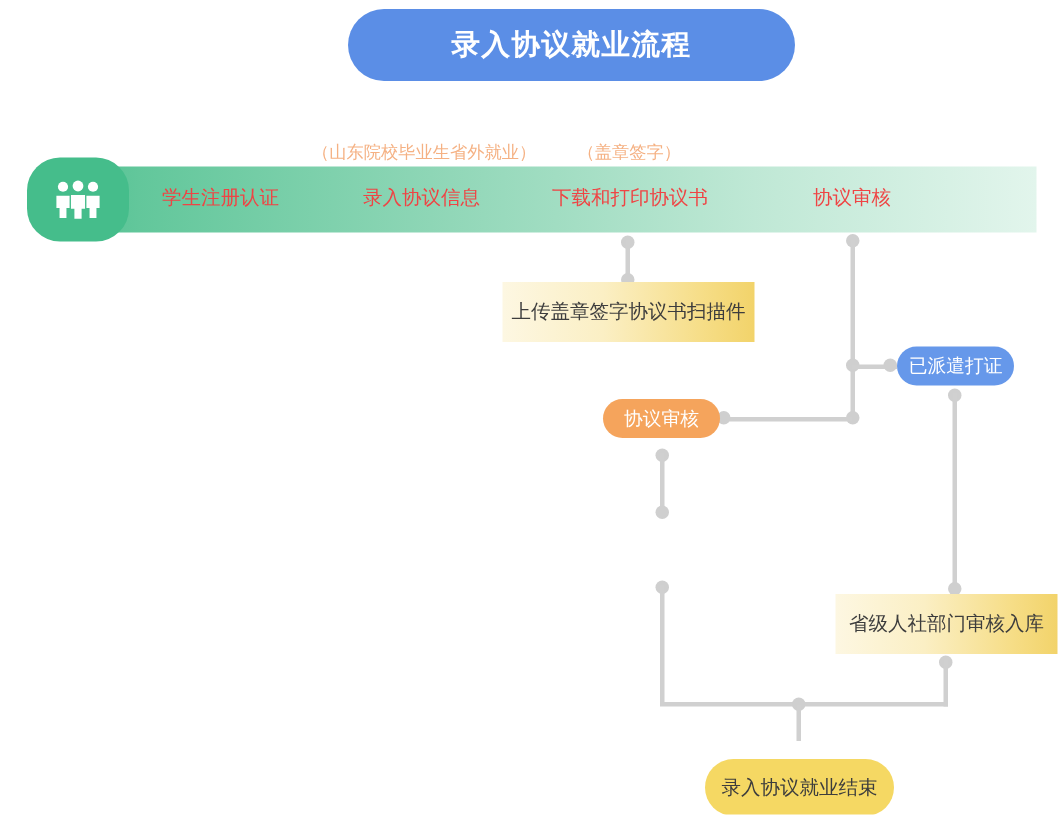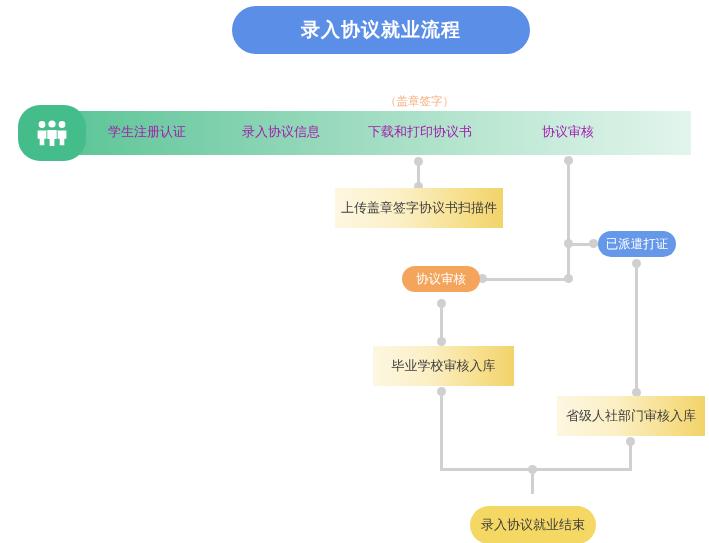--- a/index.html
+++ b/index.html
@@ -68,21 +68,21 @@
     height: 56px;
     background: #45bd8b;
     border-radius: 22px;
     display: flex;
     align-items: center;
     justify-content: center;
   }
   .banner-label {
     position: absolute;
     top: 123px;
-    color: #a21caf;
+    color: #ef4444;
     font-size: 13px;
     white-space: nowrap;
     text-align: center;
   }
   .bl-1 { left: 105px; width: 84px; }
   .bl-2 { left: 236px; width: 84px; text-align: right; }
   .bl-3 { left: 362px; width: 116px; }
   .bl-4 { left: 526px; width: 84px; }
 
   
@@ -171,20 +171,21 @@
 </style>
 </head>
 <body>
 
 <div id="canvas">
 
   <div class="title-bar">
     <span class="title-text">录入协议就业流程</span>
   </div>
 
+  <div class="annotation anno-1">（山东院校毕业生省外就业）</div>
   <div class="annotation anno-2">（盖章签字）</div>
 
   <div class="banner"></div>
   <div class="banner-icon">
     <svg width="34" height="26" viewBox="0 0 34 26" aria-hidden="true">
       <circle cx="7" cy="4.5" r="3.4" fill="#ffffff"></circle>
       <circle cx="17" cy="4" r="3.6" fill="#ffffff"></circle>
       <circle cx="27" cy="4.5" r="3.4" fill="#ffffff"></circle>
       <path d="M2.6 10.5h8.8v8.2h-2.1v6.6H4.7v-6.6H2.6z" fill="#ffffff"></path>
       <path d="M12.3 10h9.4v9.1h-2.3v6.8h-4.8v-6.8h-2.3z" fill="#ffffff"></path>
@@ -235,23 +236,20 @@
   </div>
 
   <div class="pill pill-dispatched">
     <span>已派遣打证</span>
   </div>
 
   <div class="pill pill-undispatched">
     <span>协议审核</span>
   </div>
 
-  <div class="gold-box box-school">
-    <span>毕业学校审核入库</span>
-  </div>
 
   <div class="gold-box box-province">
     <span>省级人社部门审核入库</span>
   </div>
 
   <div class="pill pill-finish">
     <span>录入协议就业结束</span>
   </div>
 
 </div>

